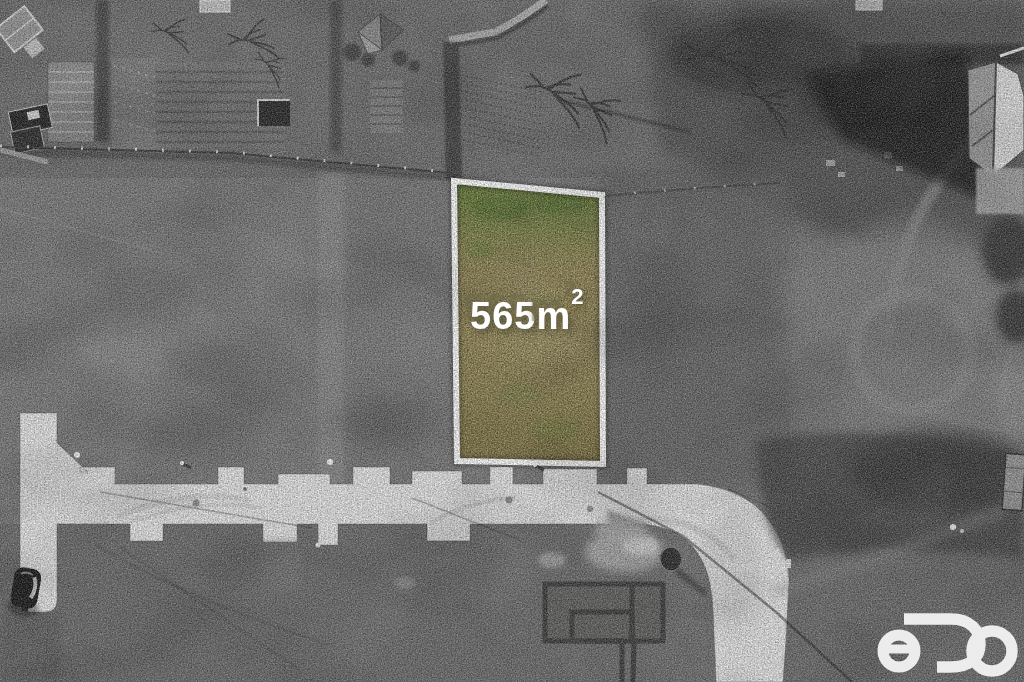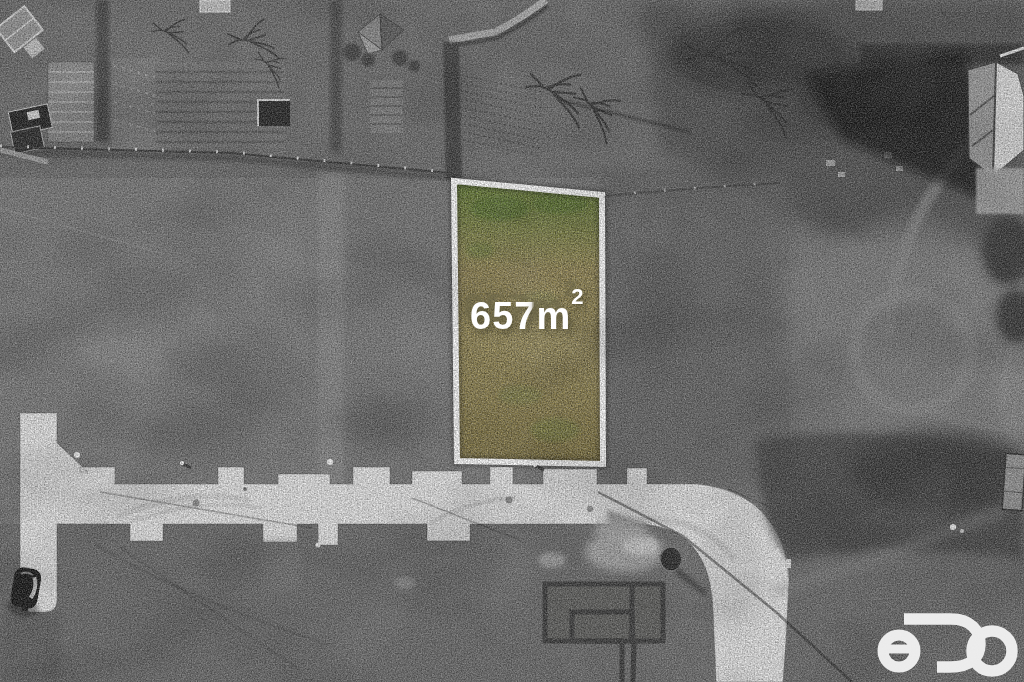--- a/index.html
+++ b/index.html
@@ -312,21 +312,21 @@
   </g>
 
   <g>
     <rect x="0" y="0" width="1024" height="682" filter="url(#blotchD)" opacity="0.28"></rect>
     <rect x="0" y="0" width="1024" height="682" filter="url(#blotchL)" opacity="0.2"></rect>
     <rect x="0" y="0" width="1024" height="682" filter="url(#grainD)" opacity="0.38"></rect>
     <rect x="0" y="0" width="1024" height="682" filter="url(#grainL)" opacity="0.3"></rect>
   </g>
 </svg>
 
-<div class="area-label"><span>657</span><span>m</span><sup>2</sup></div>
+<div class="area-label"><span>565</span><span>m</span><sup>2</sup></div>
 
 <svg class="logo" role="img" viewBox="0 0 150 76" xmlns="http://www.w3.org/2000/svg" aria-label="eDO">
   <g fill="none" style="stroke:var(--logo,#f2f2f2)" opacity="0.96">
     <circle cx="25" cy="47" r="16" stroke-width="11"></circle>
     <line x1="10" y1="45" x2="41" y2="45" stroke-width="9"></line>
     <path d="M30 15 H77 C97 15 106 27 106 40 C106 53 97 63 76 63 H63" stroke-width="11.5"></path>
     <circle cx="118" cy="47" r="20" stroke-width="11.5"></circle>
   </g>
 </svg>
 

